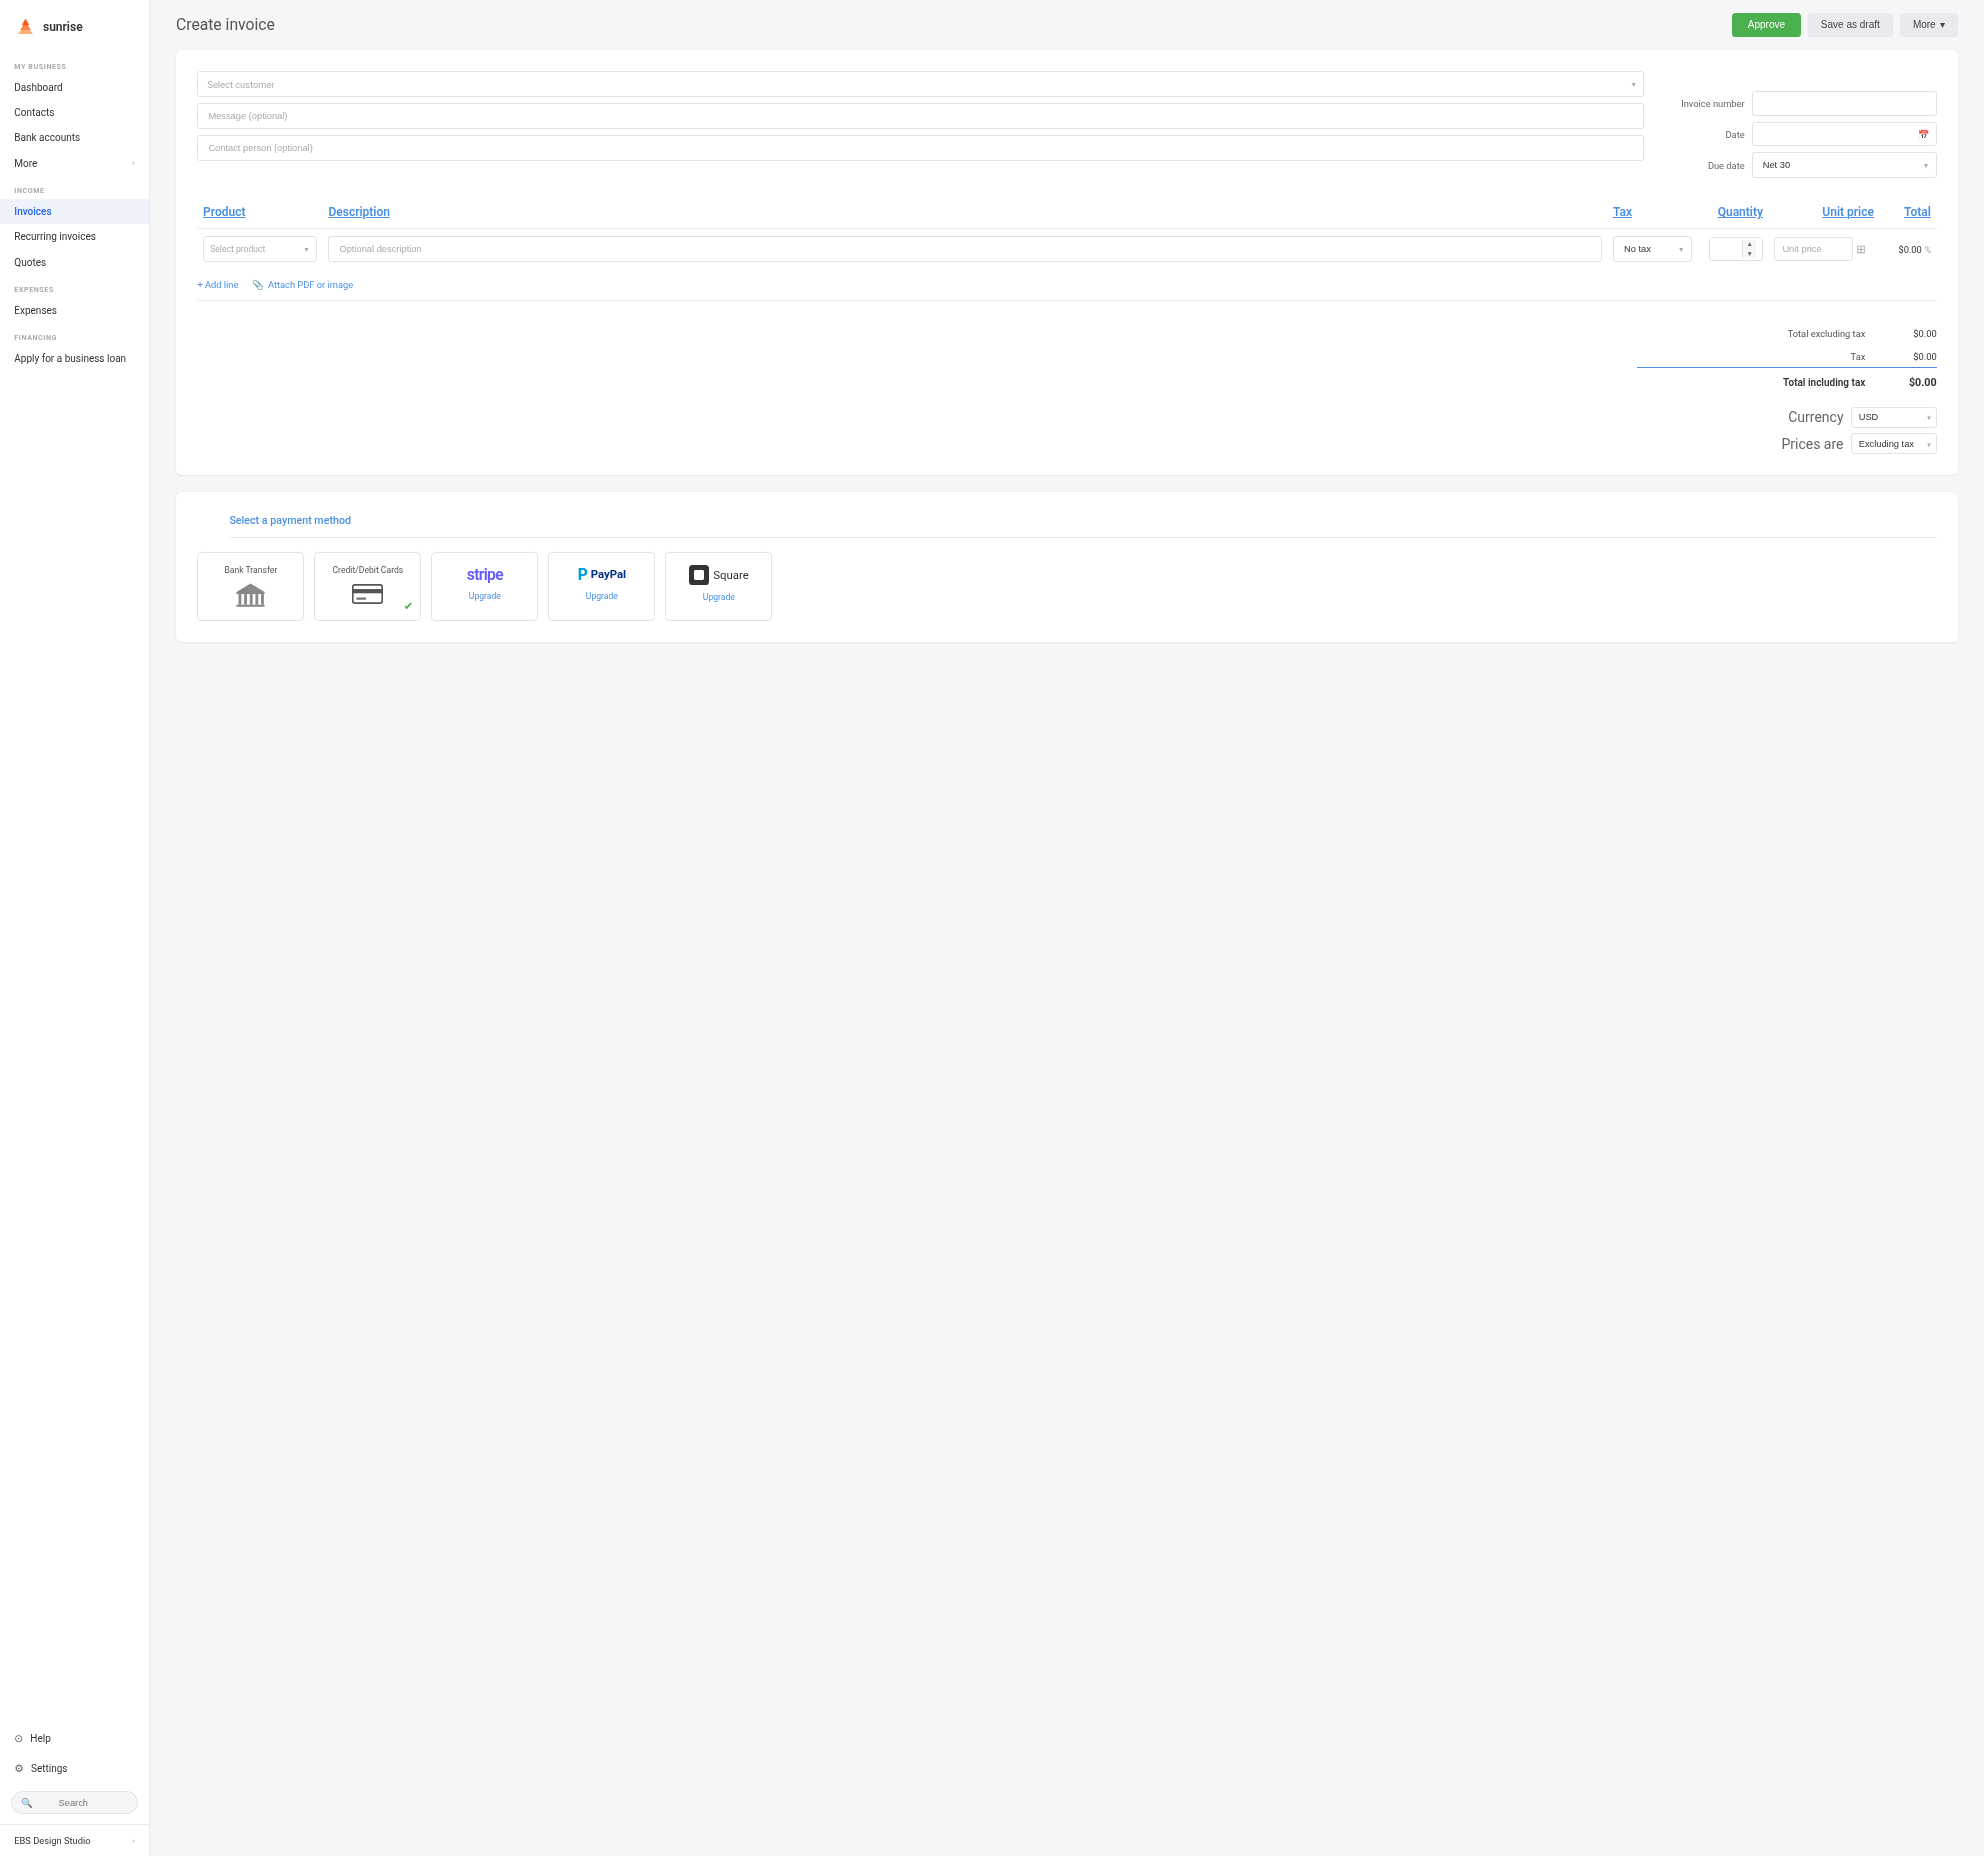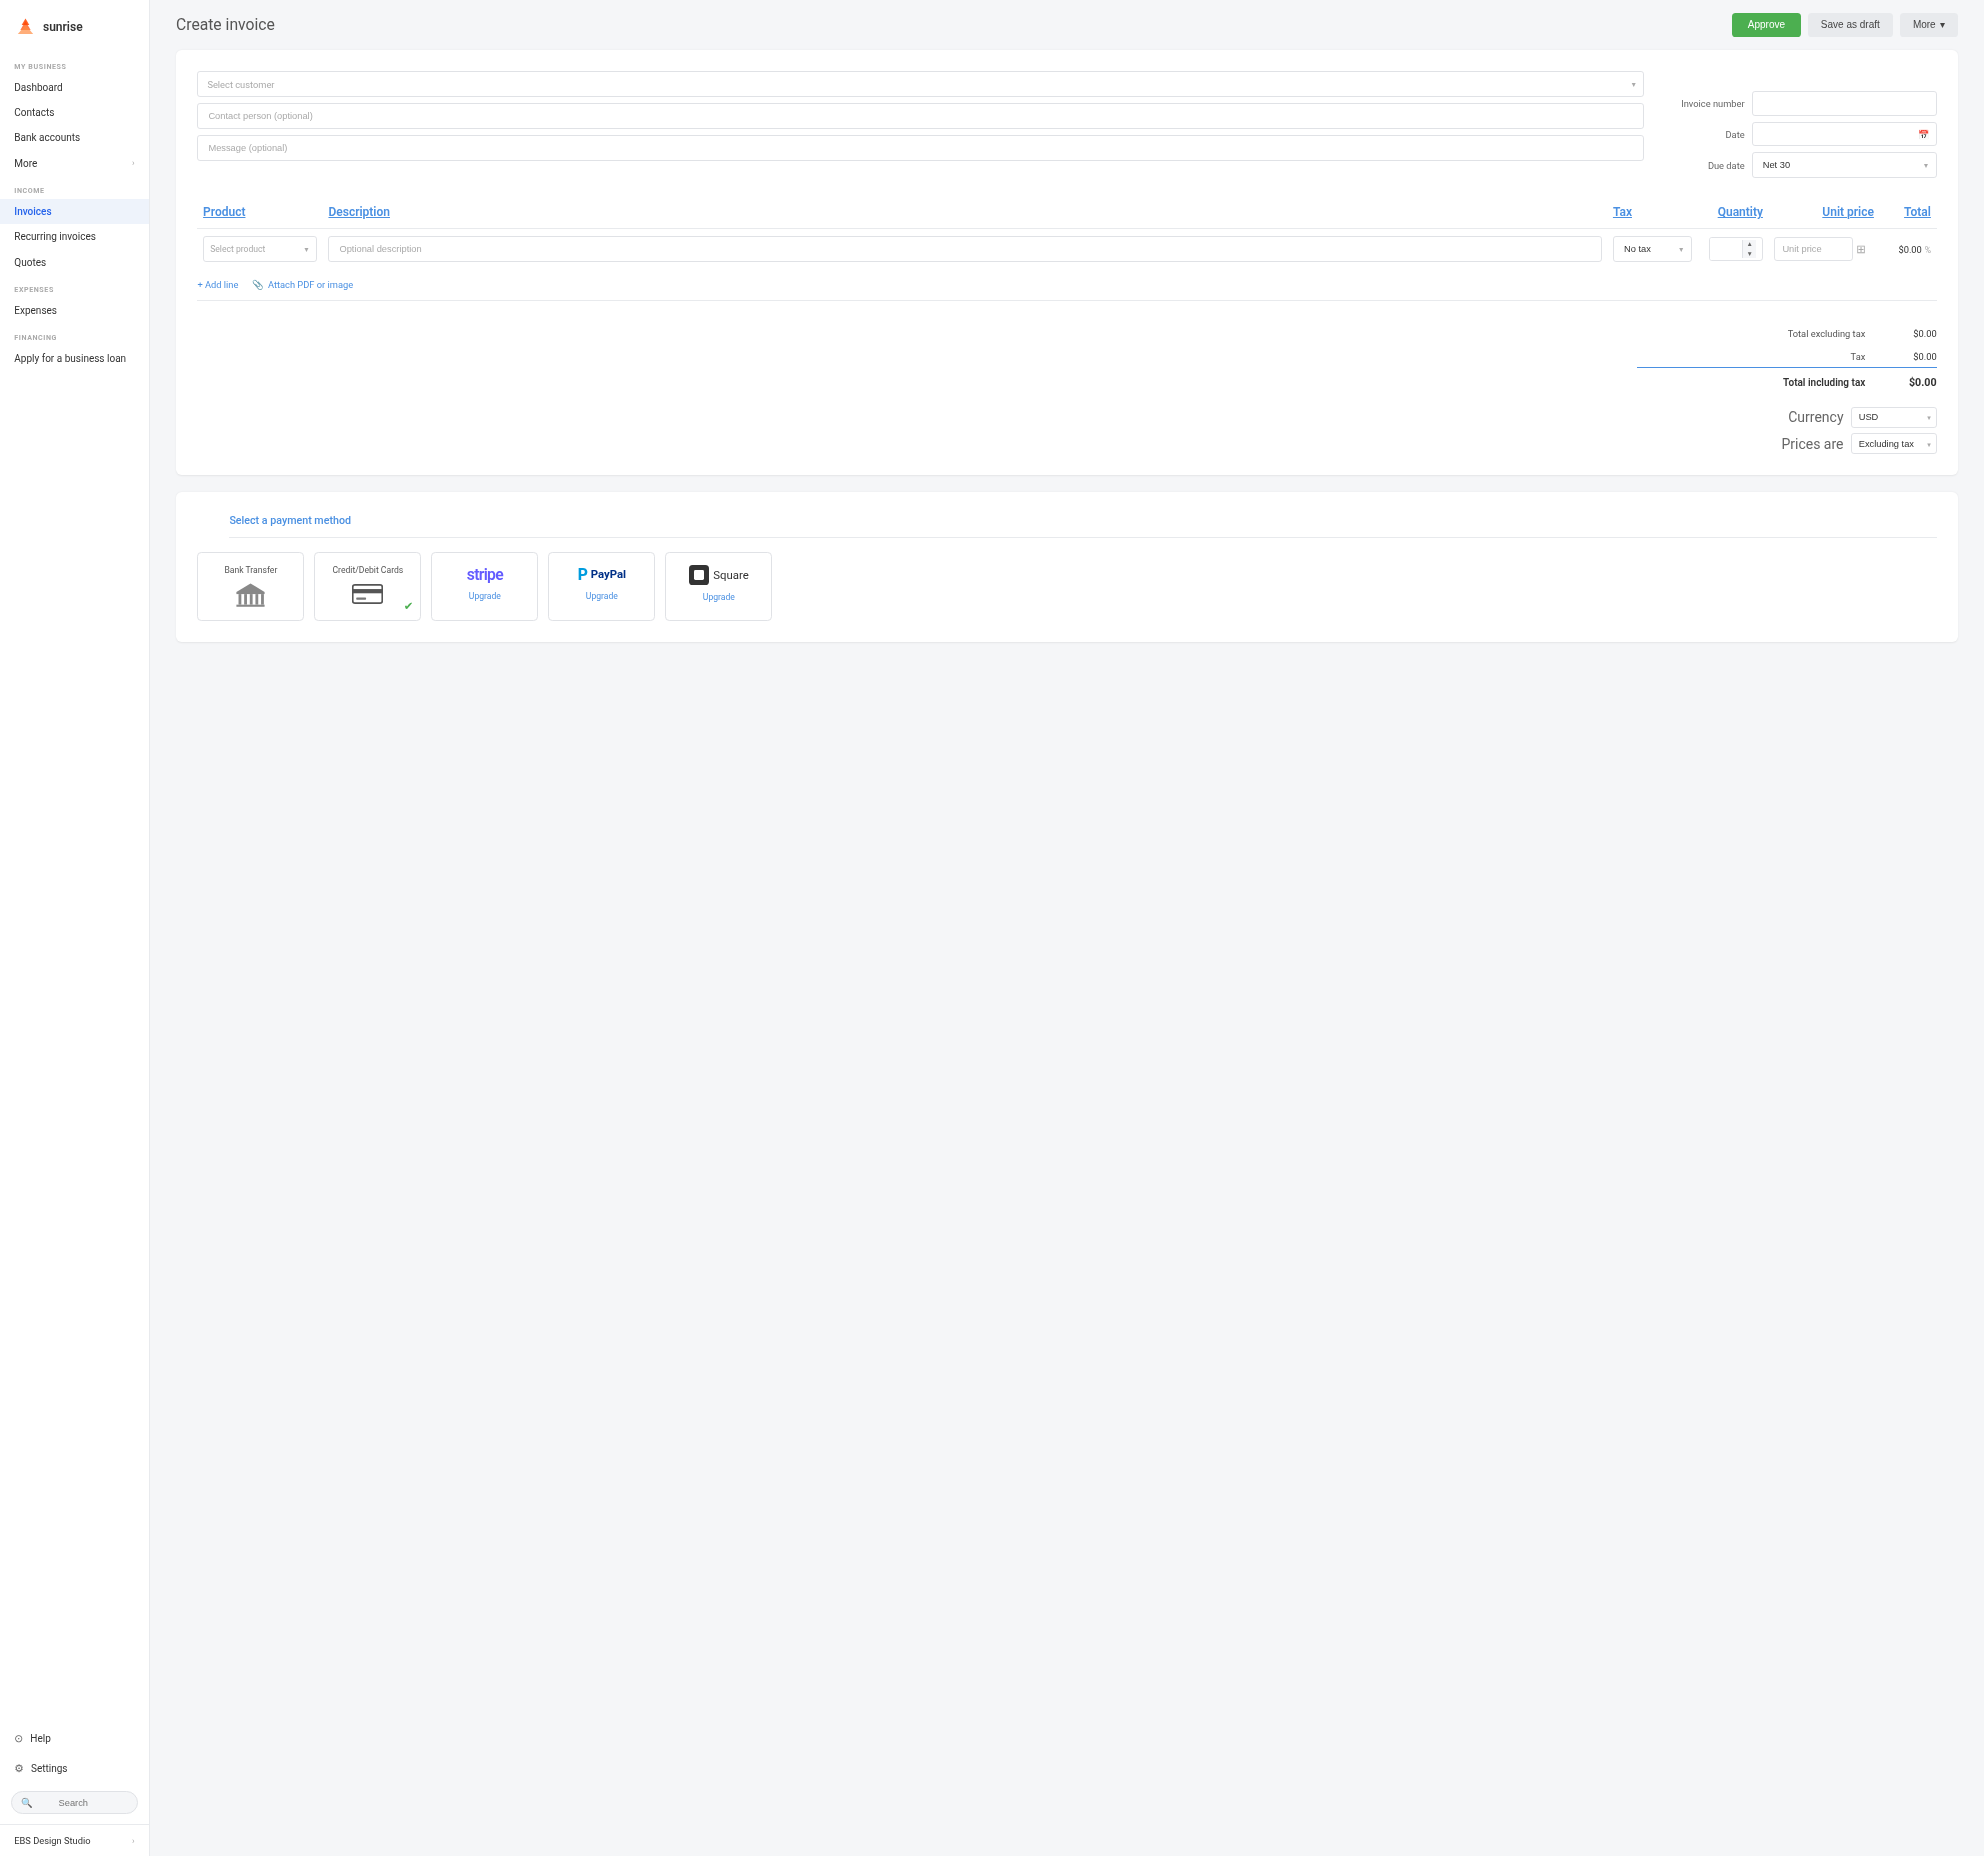--- a/index.html
+++ b/index.html
@@ -542,22 +542,22 @@
 
       <div class="invoice-top">
         <div class="invoice-left">
           <div class="select-wrapper">
             <select>
               <option value="" disabled="" selected=""></option>
             </select>
             <span class="select-chevron">▾</span>
             <div style="position:absolute;left:10px;top:50%;transform:translateY(-50%);font-size:9.3px;color:#aaa;pointer-events:none;">Select customer</div>
           </div>
+          <input type="text" class="form-input" placeholder="Message (optional)" style="">
           <input type="text" class="form-input" placeholder="Contact person (optional)" style="">
-          <input type="text" class="form-input" placeholder="Message (optional)" style="">
         </div>
         <div class="invoice-right">
           <div class="invoice-meta">
             <div class="meta-row">
               <span class="meta-label">Invoice number</span>
               <input type="text" class="meta-input" style="">
             </div>
             <div class="meta-row">
               <span class="meta-label">Date</span>
               <div class="date-input-wrapper">

